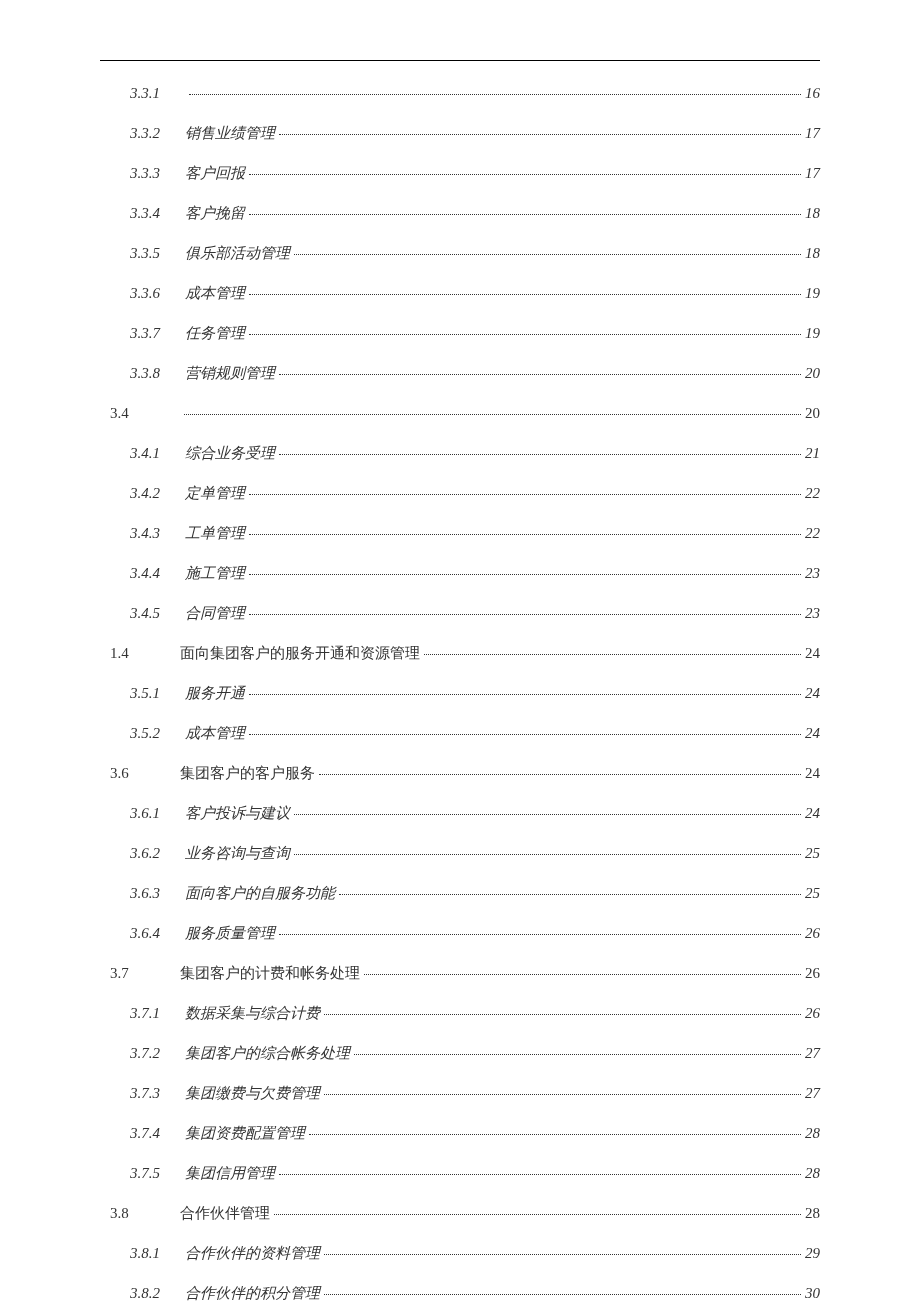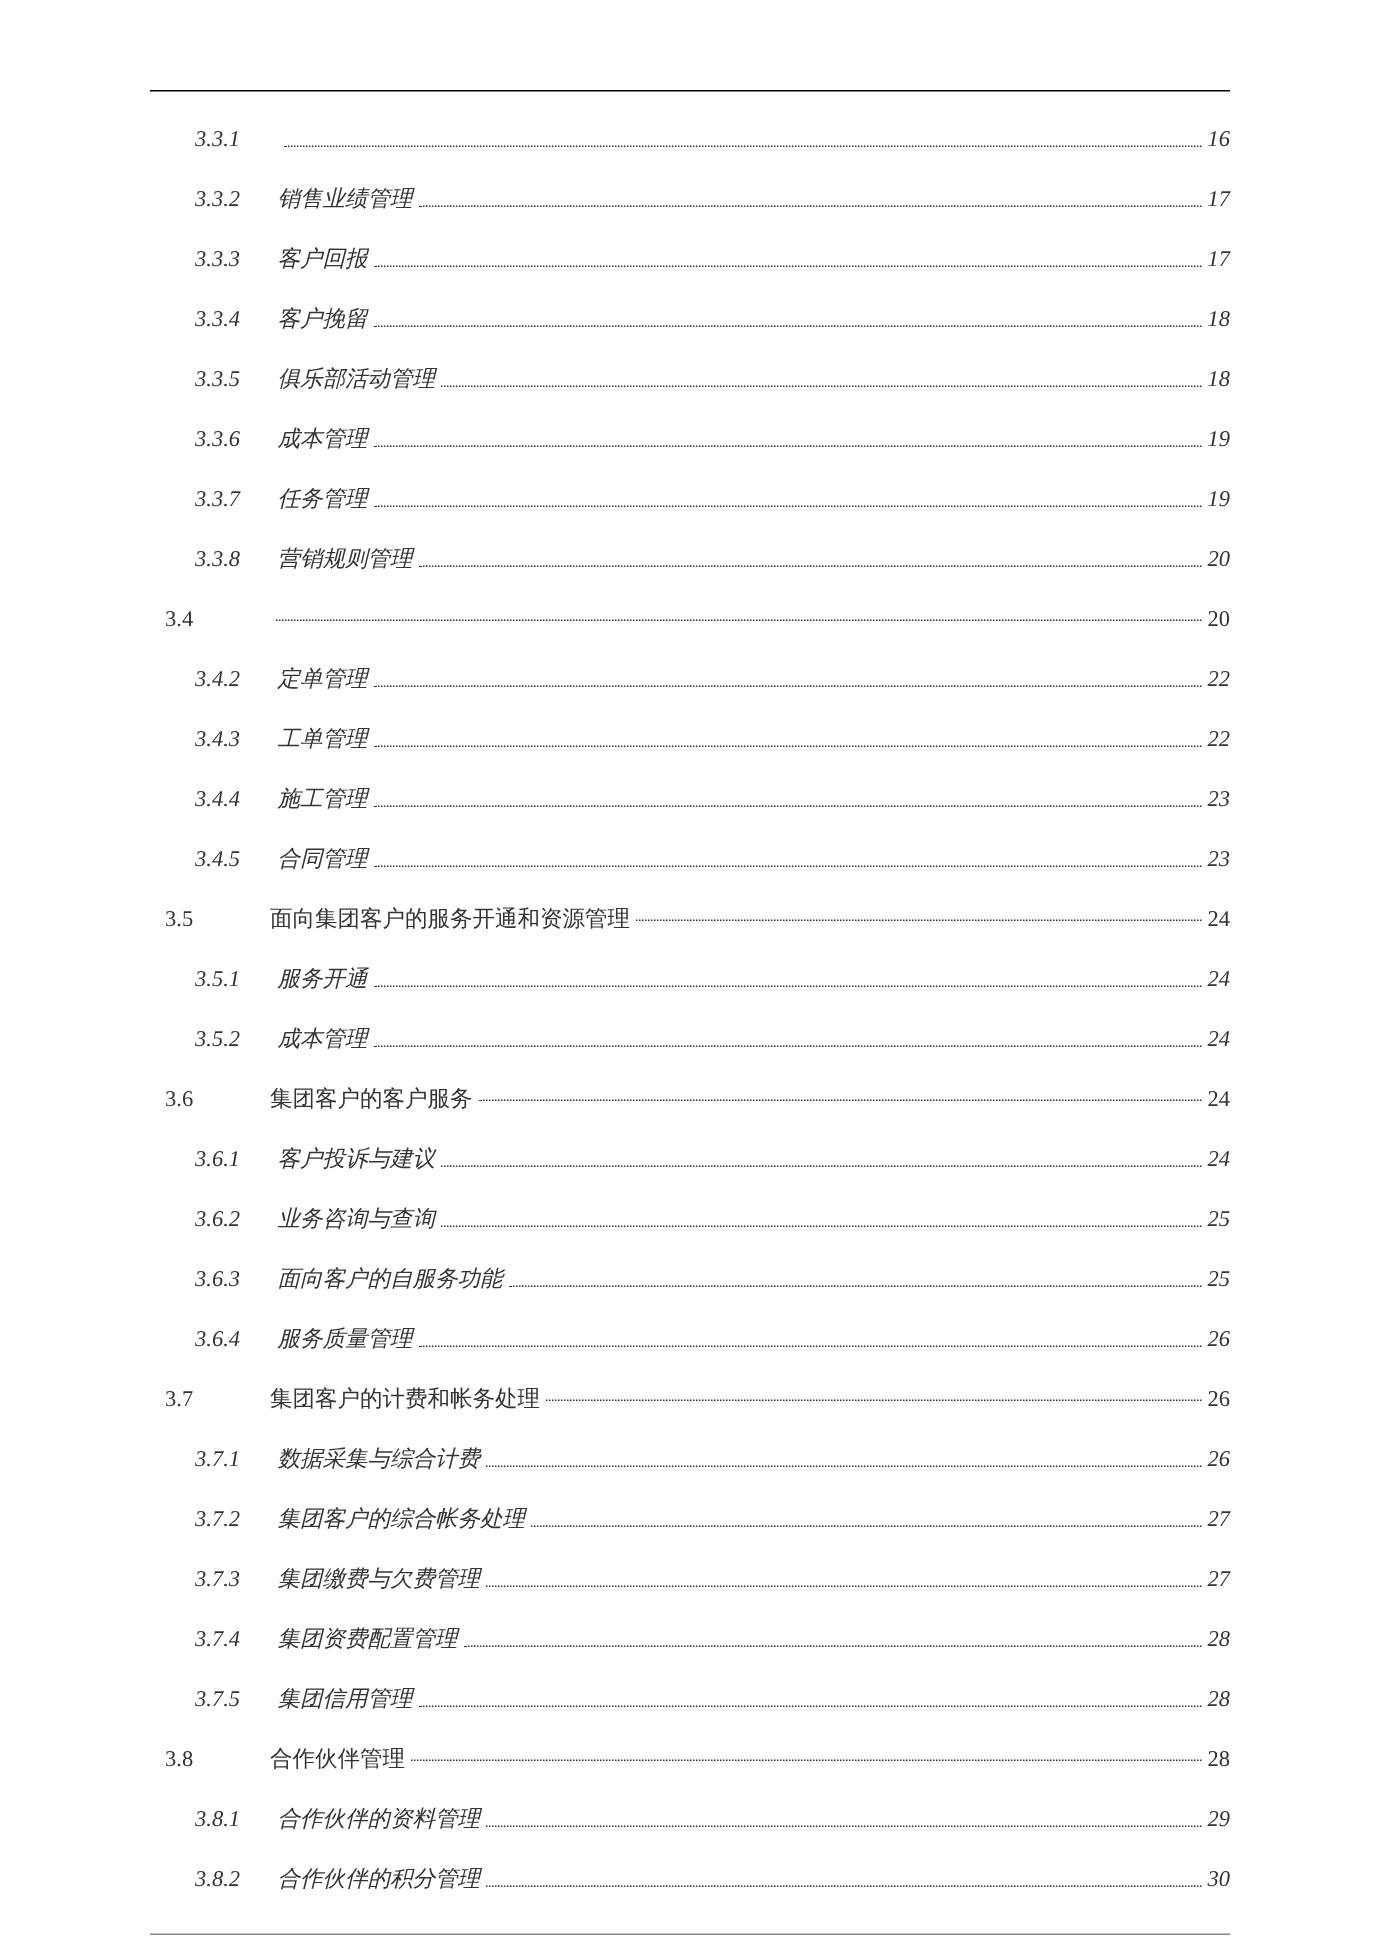--- a/index.html
+++ b/index.html
@@ -26,21 +26,20 @@
       font-size: 15px;
       color: #333;
       margin-bottom: 16px;
       line-height: 1.6;
       font-family: Liberation Serif, serif;
     }
     .toc-sub {
       padding-left: 30px;
       font-style: italic;
       font-family: "KaiTi", "楷体", serif;
-      align-items: flex-end;
     }
     .toc-main {
       padding-left: 10px;
       font-style: normal;
     }
     .toc-num {
       flex-shrink: 0;
       min-width: 55px;
     }
     .toc-main .toc-num {
@@ -112,20 +111,26 @@
       <span class="toc-title">营销规则管理</span>
       <span class="toc-leader"></span>
       <span class="toc-page">20</span>
     </div>
     <div class="toc-row toc-main">
       <span class="toc-num">3.4</span>
       <span class="toc-leader"></span>
       <span class="toc-page">20</span>
     </div>
     <div class="toc-row toc-sub">
+      <span class="toc-num">3.4.1</span>
+      <span class="toc-title">综合业务受理</span>
+      <span class="toc-leader"></span>
+      <span class="toc-page">21</span>
+    </div>
+    <div class="toc-row toc-sub">
       <span class="toc-num">3.4.2</span>
       <span class="toc-title">定单管理</span>
       <span class="toc-leader"></span>
       <span class="toc-page">22</span>
     </div>
     <div class="toc-row toc-sub">
       <span class="toc-num">3.4.3</span>
       <span class="toc-title">工单管理</span>
       <span class="toc-leader"></span>
       <span class="toc-page">22</span>
@@ -136,21 +141,21 @@
       <span class="toc-leader"></span>
       <span class="toc-page">23</span>
     </div>
     <div class="toc-row toc-sub">
       <span class="toc-num">3.4.5</span>
       <span class="toc-title">合同管理</span>
       <span class="toc-leader"></span>
       <span class="toc-page">23</span>
     </div>
     <div class="toc-row toc-main">
-      <span class="toc-num">3.5</span>
+      <span class="toc-num">1.4</span>
       <span class="toc-title">面向集团客户的服务开通和资源管理</span>
       <span class="toc-leader"></span>
       <span class="toc-page">24</span>
     </div>
     <div class="toc-row toc-sub">
       <span class="toc-num">3.5.1</span>
       <span class="toc-title">服务开通</span>
       <span class="toc-leader"></span>
       <span class="toc-page">24</span>
     </div>

